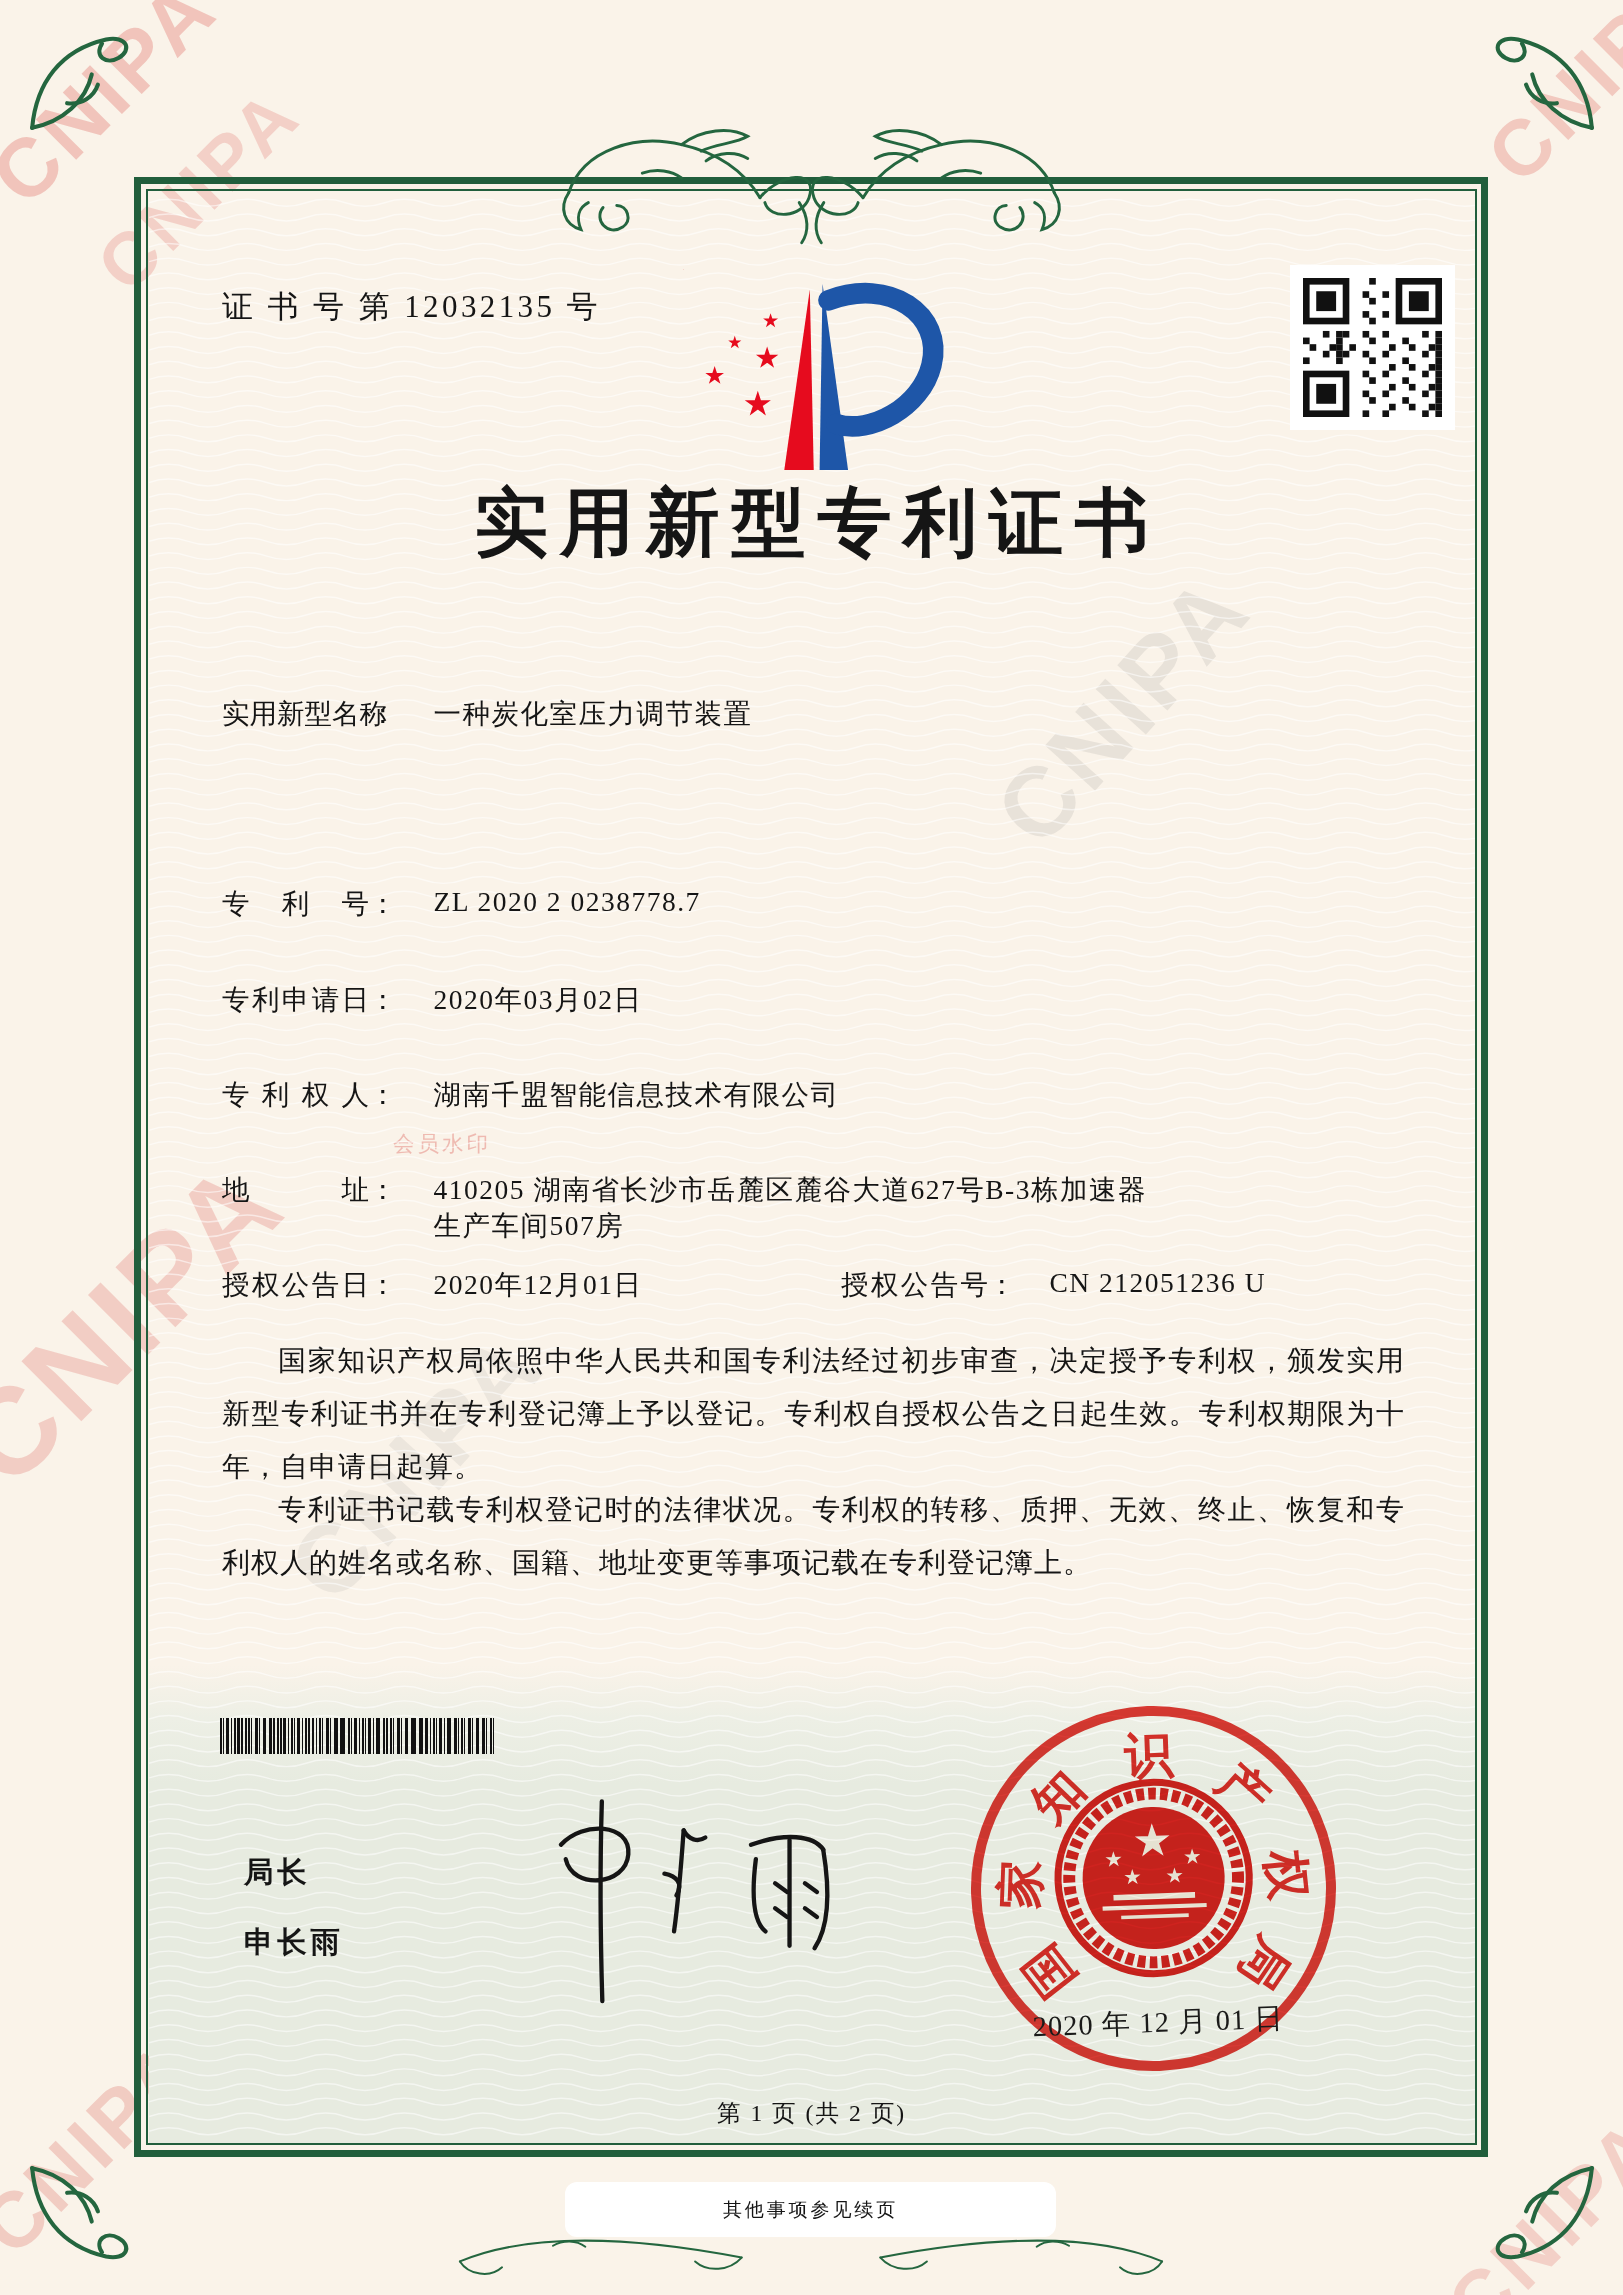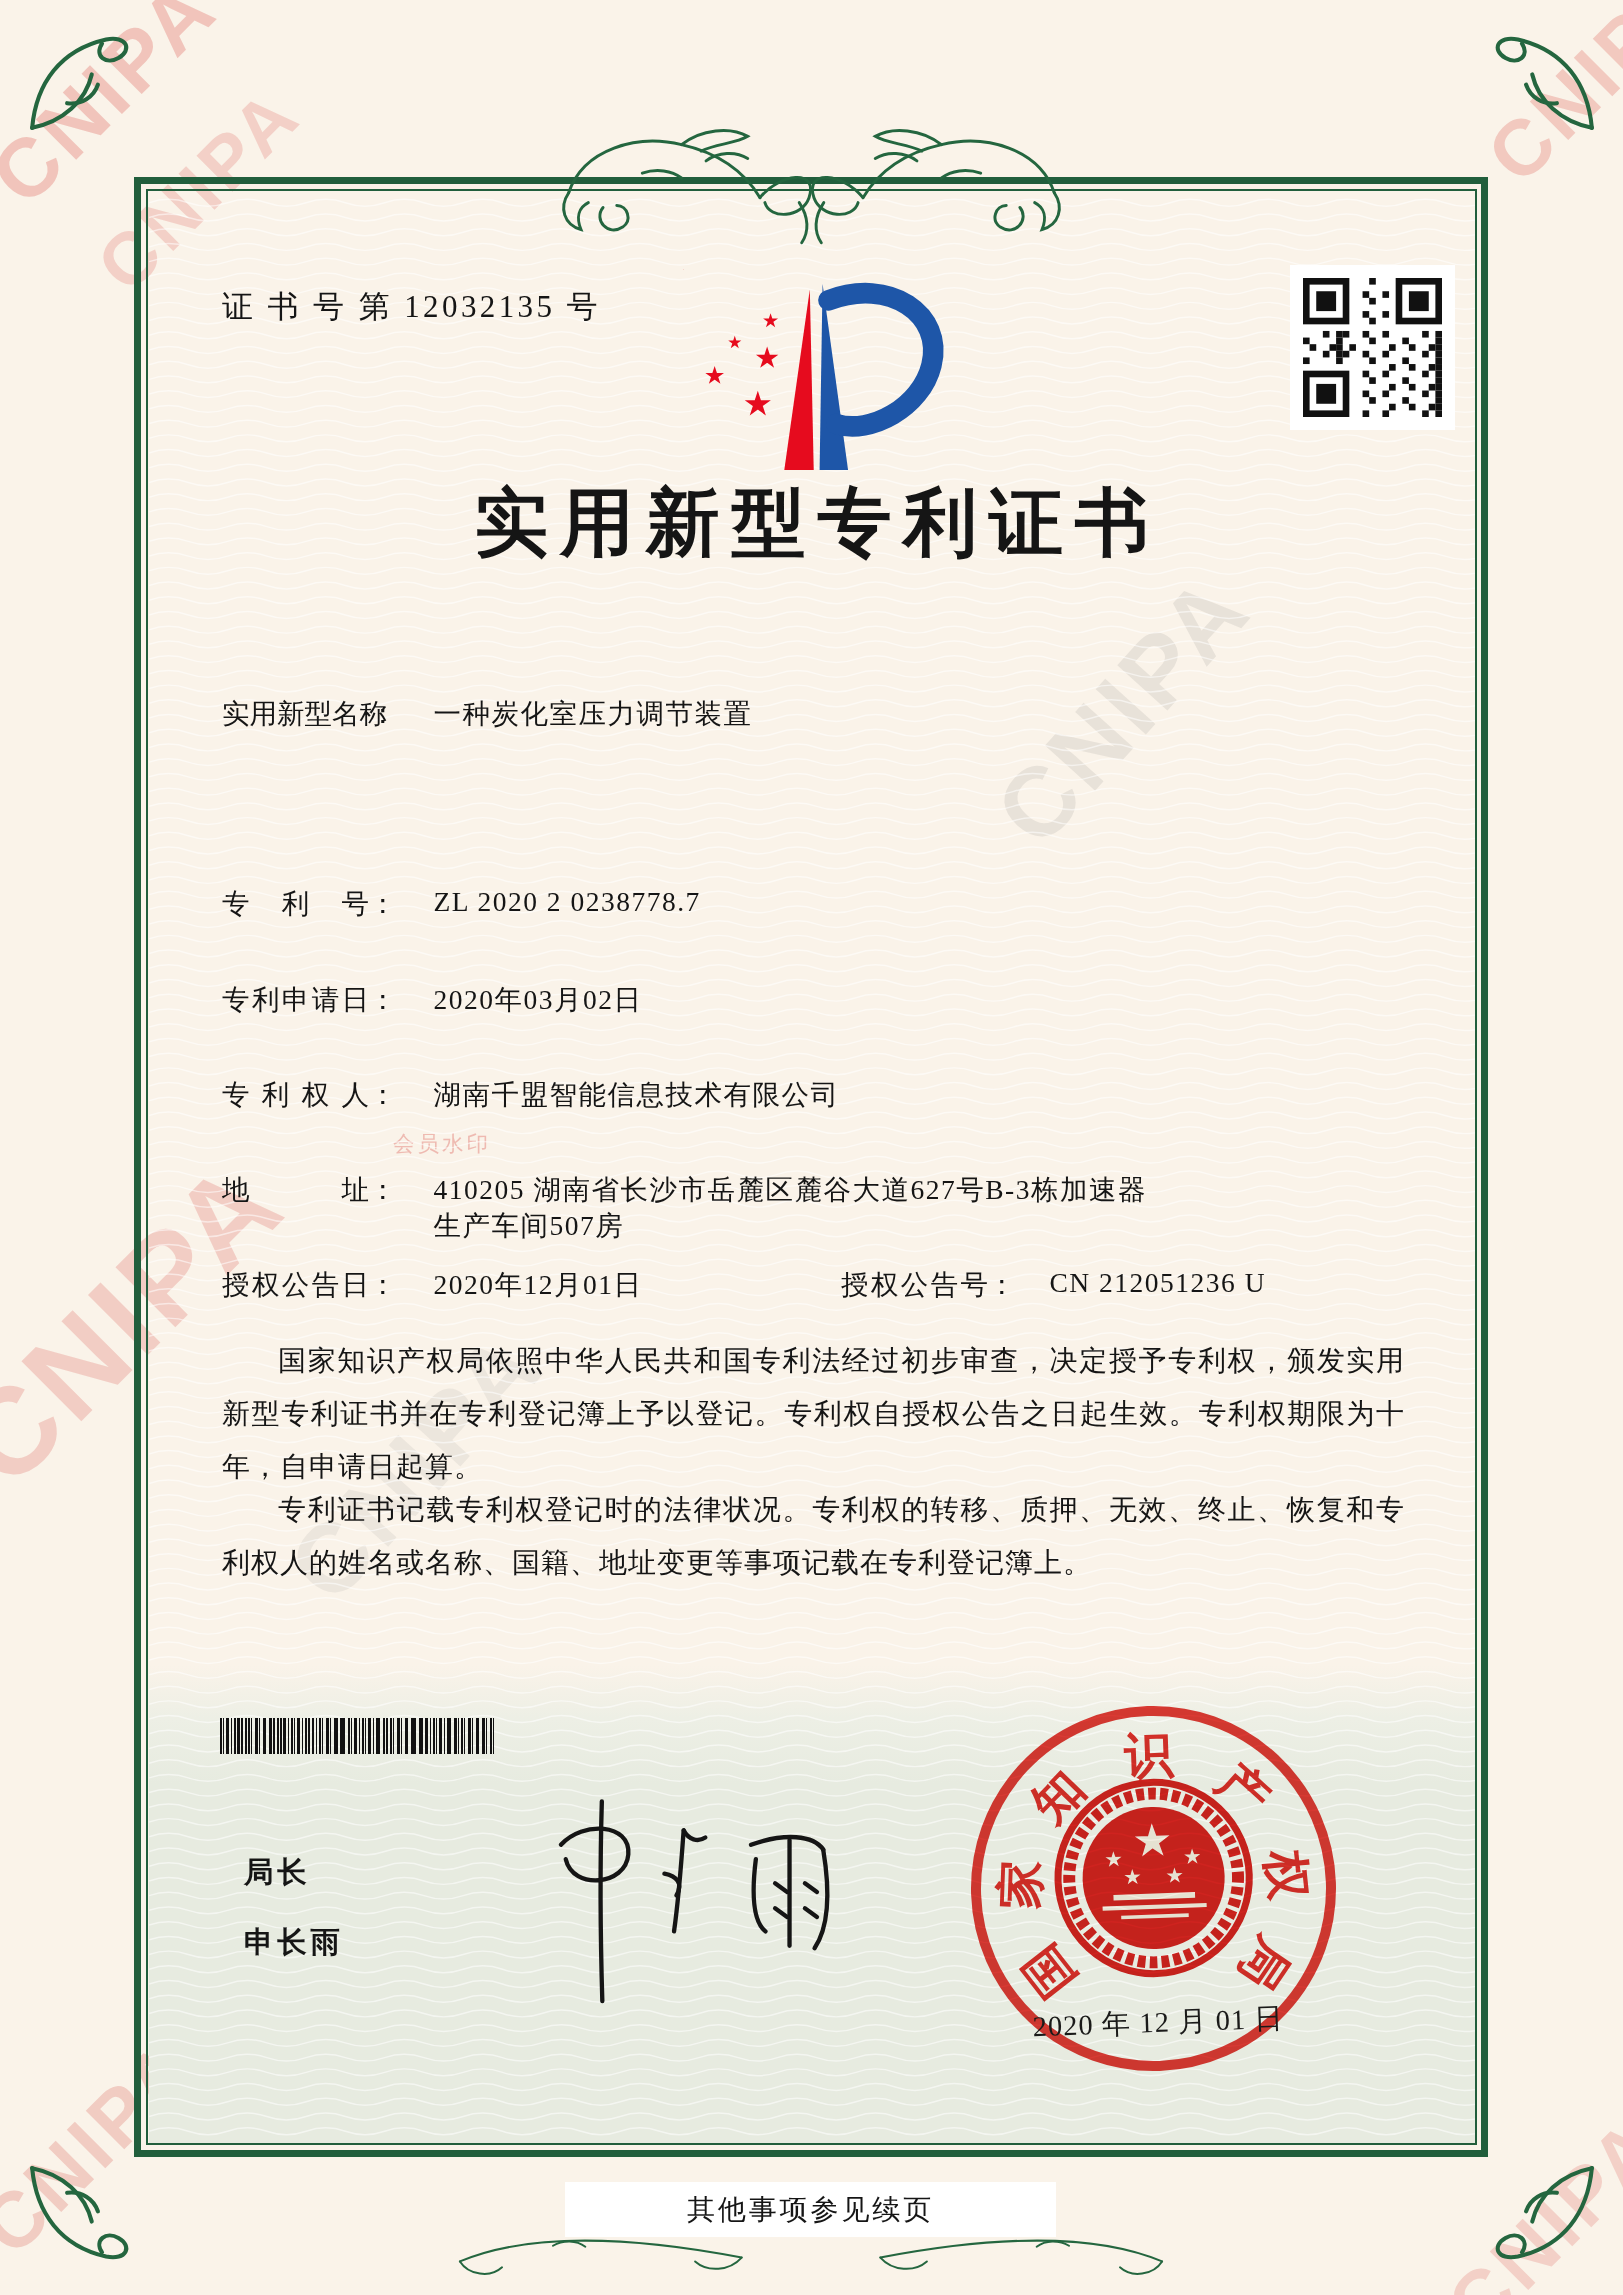--- a/index.html
+++ b/index.html
@@ -66,21 +66,21 @@
         border:10.8px solid rgba(221,32,25,.88);border-radius:50%;transform:rotate(-2deg);
         mix-blend-mode:multiply;}
   .seal-emblem{position:absolute;left:50%;top:47%;width:211px;height:211px;transform:translate(-50%,-50%);}
   .seal-ch{position:absolute;left:50%;top:50%;font-size:49px;font-weight:600;color:rgba(221,32,25,.92);
            transform:translate(-50%,-50%) rotate(var(--a)) translateY(-133px);}
   .seal-date{position:absolute;left:0;top:288px;width:100%;text-align:center;font-size:28.5px;
              color:#1c1c1c;letter-spacing:1px;}
 
   .page-num{position:absolute;left:0;top:2097px;width:100%;text-align:center;font-size:23.6px;letter-spacing:2px;}
   .note-strip{position:absolute;left:565px;top:2182px;width:491px;height:55px;background:#ffffff;
-              display:flex;align-items:center;justify-content:center;font-size:28px;letter-spacing:2.9px;}
+              display:flex;align-items:center;justify-content:center;font-size:19px;letter-spacing:2.9px;border-radius:12px;}
 
   
   .drag{position:absolute;left:554px;top:114px;width:515px;height:133px;}
   .corner{position:absolute;width:113px;height:113px;}
   #cTL{left:25.5px;top:20.6px;}
   #cTR{left:1485px;top:20.6px;transform:scaleX(-1);}
   #cBL{left:25.5px;top:2162px;transform:scaleY(-1);}
   #cBR{left:1485px;top:2162px;transform:scale(-1,-1);}
   .bflo{position:absolute;width:294px;height:64px;top:2227px;}
   #bfL{left:455px;}
@@ -337,16 +337,17 @@
         <path d="M0,-1 L0.588,0.809 L-0.951,-0.309 L0.951,-0.309 L-0.588,0.809 Z" transform="translate(-30,-2) scale(12)"></path>
         <path d="M0,-1 L0.588,0.809 L-0.951,-0.309 L0.951,-0.309 L-0.588,0.809 Z" transform="translate(30,-2) scale(12)"></path>
         <rect x="-58" y="22" width="116" height="8"></rect>
         <rect x="-74" y="38" width="148" height="6"></rect>
         <rect x="-48" y="52" width="96" height="5"></rect>
       </g>
     </svg>
     <div class="seal-date">2020 年 12 月 01 日</div>
   </div>
 
+  <div class="page-num">第 1 页 (共 2 页)</div>
   <div class="note-strip">其他事项参见续页</div>
 
 </div>
 
 
 </body></html>

